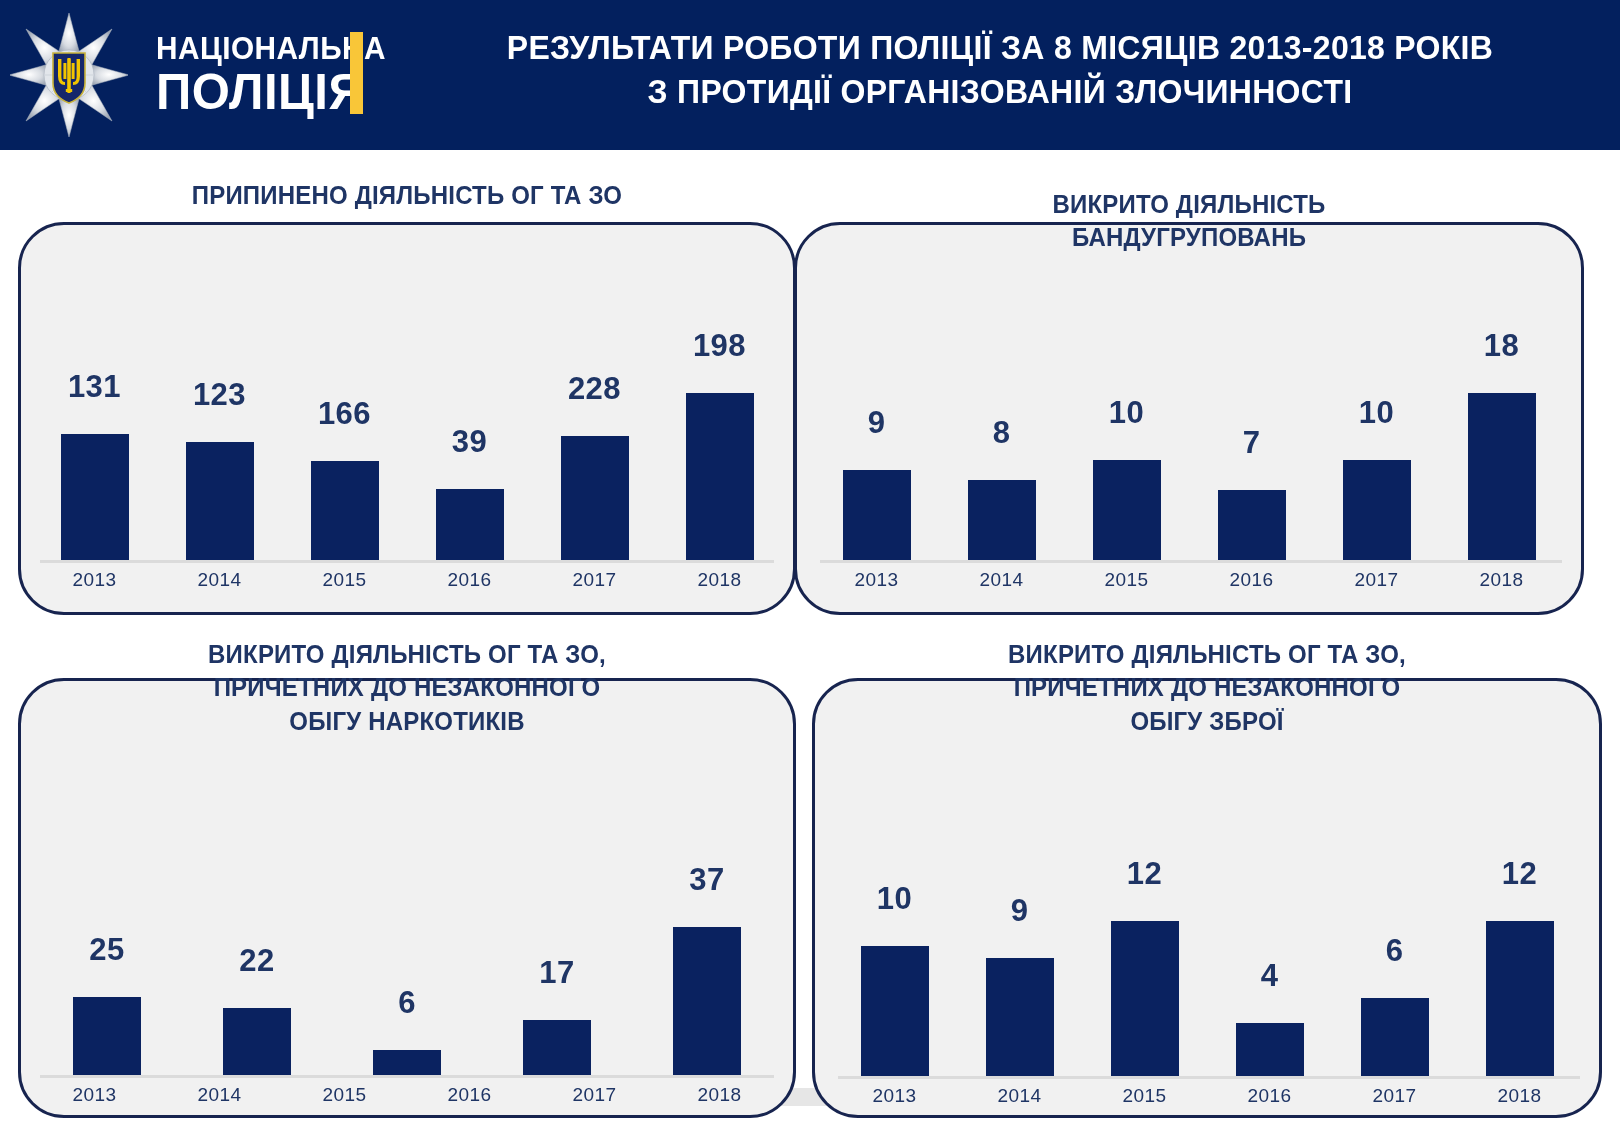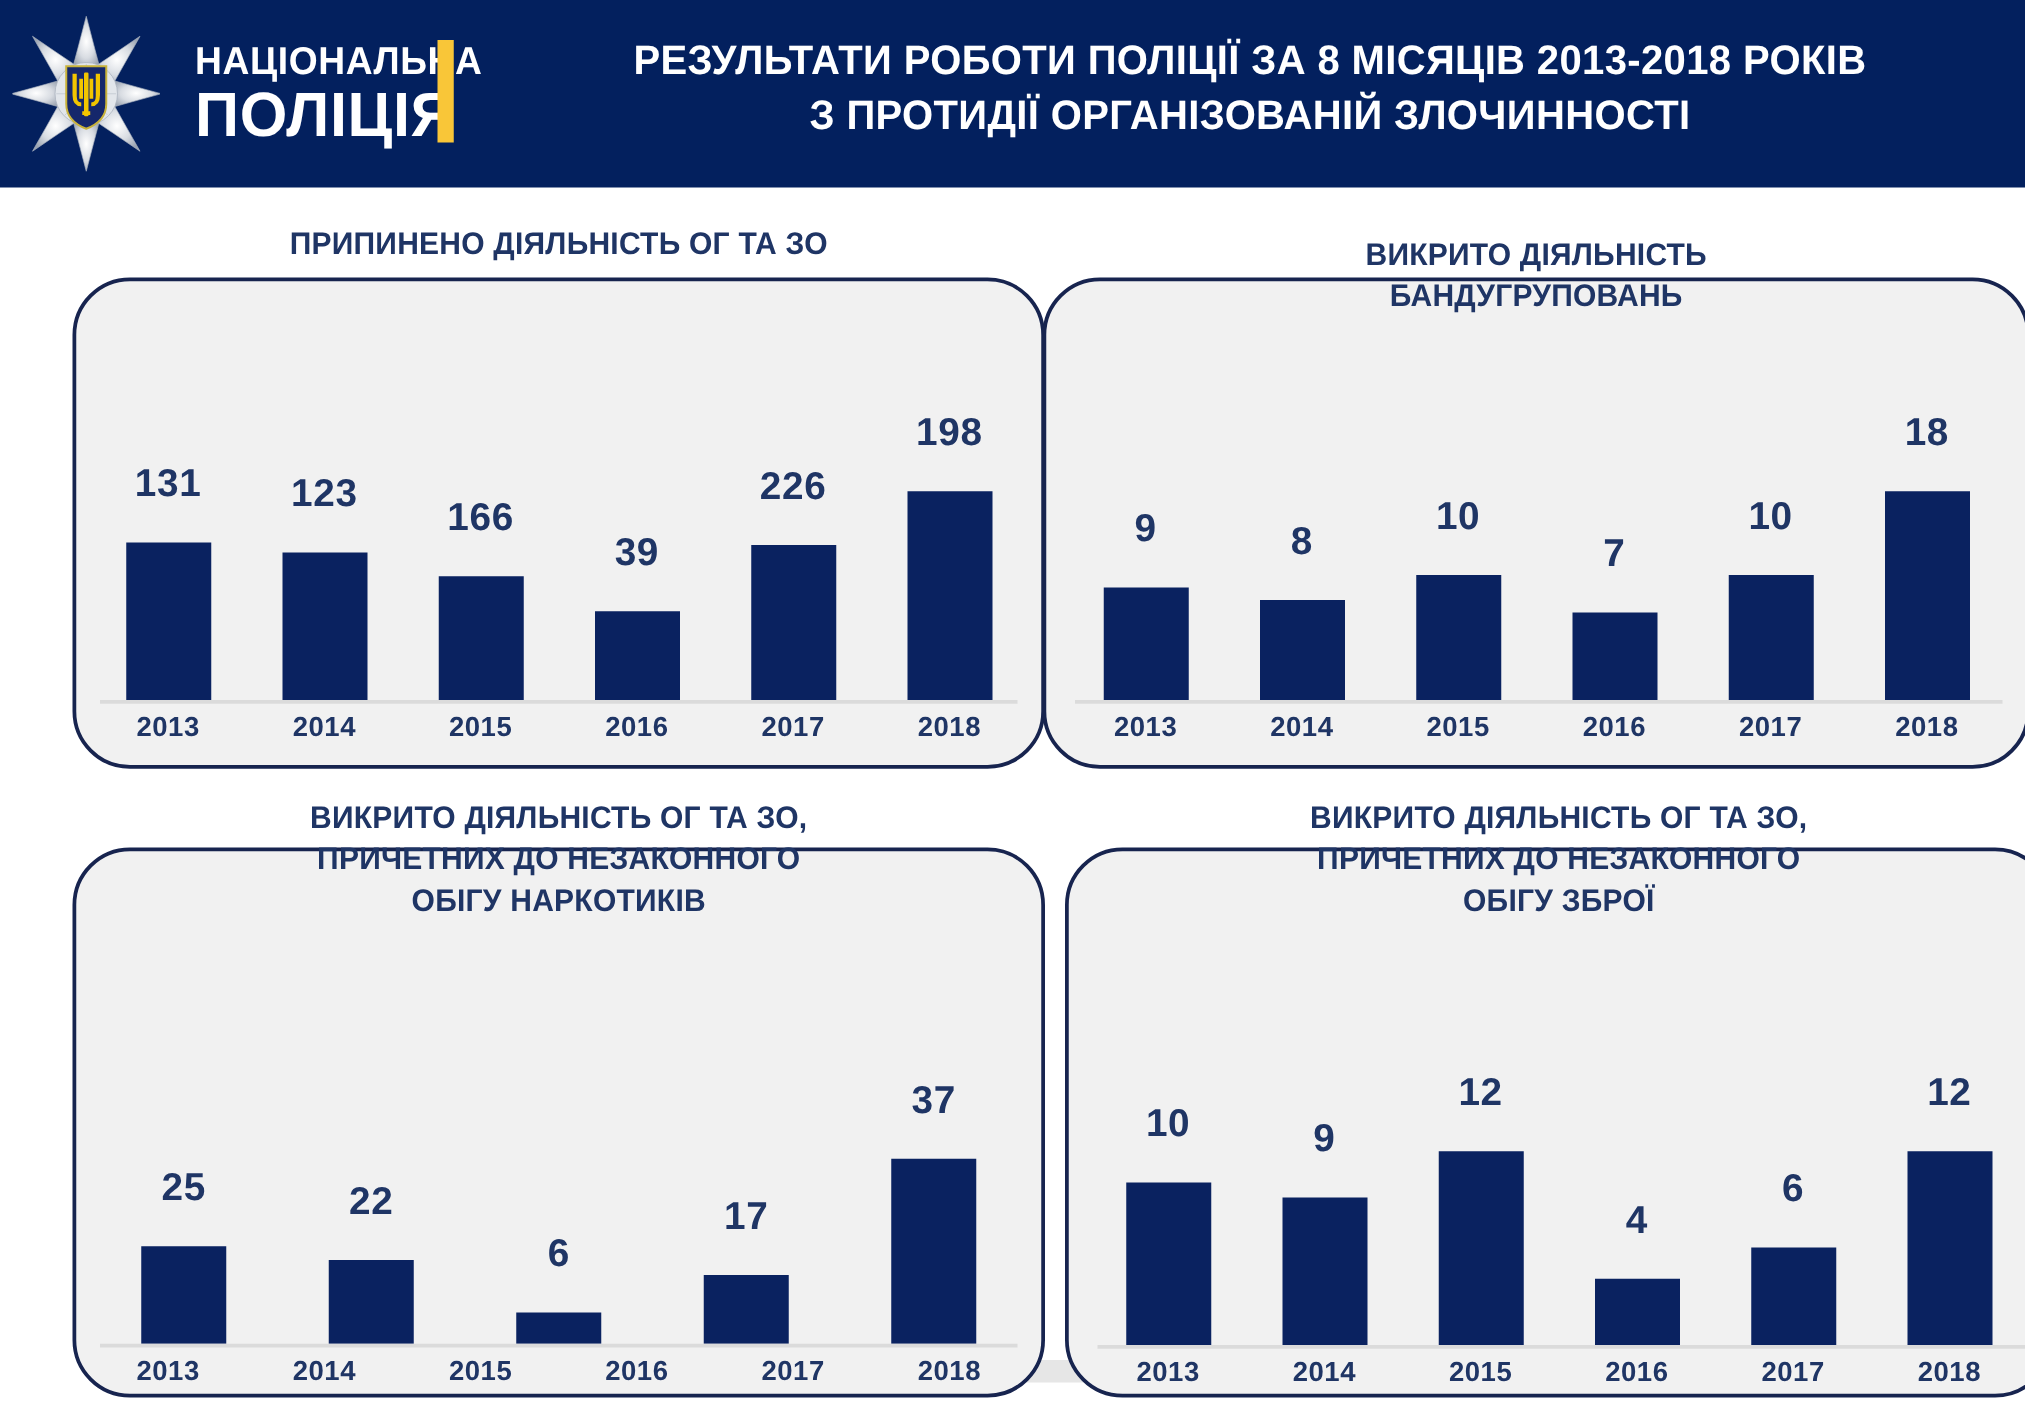--- a/index.html
+++ b/index.html
@@ -99,21 +99,20 @@
   
   .charts {
     position: absolute;
     left: 0; top: 150px;
     width: 1620px;
     height: 975px;
   }
 
   .chart-block {
     position: absolute;
-    margin-left: 40px;
   }
   .cb-1 { left: 18px;  top: 15px;  width: 778px;  height: 450px; }
   .cb-2 { left: 794px; top: 15px;  width: 790px;  height: 450px; }
   .cb-3 { left: 18px;  top: 478px; width: 778px;  height: 490px; }
   .cb-4 { left: 812px; top: 478px; width: 790px;  height: 490px; }
 
   .chart-title {
     position: absolute;
     left: 0;
     width: 100%;
@@ -208,22 +207,22 @@
   }
   .yr-1 { left: 14px; top: 404px; width: calc(100% - 28px); }
   .yr-2 { left: 20px; top: 404px; width: calc(100% - 40px); }
   .yr-3 { left: 14px; top: 456px; width: calc(100% - 28px); }
   .yr-4 { left: 20px; top: 457px; width: calc(100% - 40px); }
 
   .year-label {
     width: 120px;
     text-align: center;
     color: #1F3565;
-    font-size: 22px;
-    font-weight: bold;
+    font-size: 19px;
+    font-weight: normal;
     letter-spacing: 0.4px;
   }
 
   
   .bottom-strip {
     position: absolute;
     left: 500px;
     top: 1088px;
     width: 600px;
     height: 18px;
@@ -315,21 +314,21 @@
         </div>
         <div class="bar-col">
           <span class="bar-value">166</span>
           <div class="bar" style="height:99px"></div>
         </div>
         <div class="bar-col">
           <span class="bar-value">39</span>
           <div class="bar" style="height:71px"></div>
         </div>
         <div class="bar-col">
-          <span class="bar-value">226</span>
+          <span class="bar-value">228</span>
           <div class="bar" style="height:124px"></div>
         </div>
         <div class="bar-col">
           <span class="bar-value">198</span>
           <div class="bar" style="height:190px"></div>
         </div>
       </div>
       <div class="axis-line ax-1"></div>
       <div class="years yr-1">
         <span class="year-label">2013</span>

